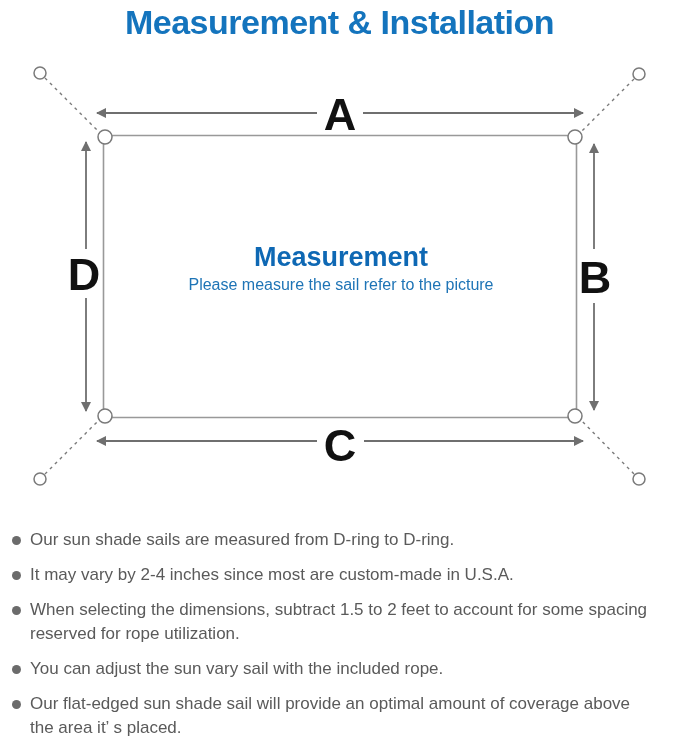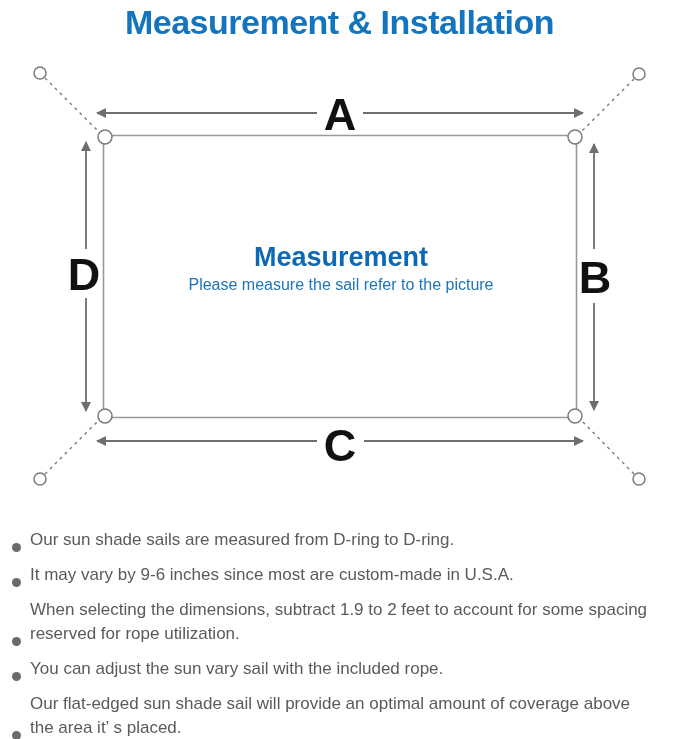--- a/index.html
+++ b/index.html
@@ -9,21 +9,21 @@
 
   h1.page-title{
     margin:0;height:44px;line-height:44px;
     text-align:center;font-size:34px;font-weight:bold;
     letter-spacing:-0.5px;color:#1474bd;
   }
 
   svg.diagram{display:block;margin-top:7px;}
 
   .notes{margin-top:12px;padding:0 14px 0 12px;}
-  .note{display:flex;align-items:flex-end;margin-bottom:11px;}
+  .note{display:flex;align-items:flex-start;margin-bottom:11px;}
   .note .dot{
     flex:0 0 auto;width:9px;height:9px;border-radius:50%;
     background:#6b6b6b;margin:8px 9px 0 0;
   }
   .note .note-text{
     font-size:17px;line-height:24px;color:#5a5a5a;
     white-space:pre-line;
   }
 </style>
 </head>
@@ -77,25 +77,25 @@
     <text x="341" y="233" text-anchor="middle" dominant-baseline="central" font-size="16" fill="#1e74b6">Please measure the sail refer to the picture</text>
   </svg>
 
   <div class="notes">
     <div class="note">
       <span class="dot"></span>
       <span class="note-text">Our sun shade sails are measured from D-ring to D-ring.</span>
     </div>
     <div class="note">
       <span class="dot"></span>
-      <span class="note-text">It may vary by 9-6 inches since most are custom-made in U.S.A.</span>
+      <span class="note-text">It may vary by 2-4 inches since most are custom-made in U.S.A.</span>
     </div>
     <div class="note">
       <span class="dot"></span>
-      <span class="note-text">When selecting the dimensions, subtract 1.9 to 2 feet to account for some spacing
+      <span class="note-text">When selecting the dimensions, subtract 1.5 to 2 feet to account for some spacing
 reserved for rope utilization.</span>
     </div>
     <div class="note">
       <span class="dot"></span>
       <span class="note-text">You can adjust the sun vary sail with the included rope.</span>
     </div>
     <div class="note">
       <span class="dot"></span>
       <span class="note-text">Our flat-edged sun shade sail will provide an optimal amount of coverage above
 the area it’ s placed.</span>

